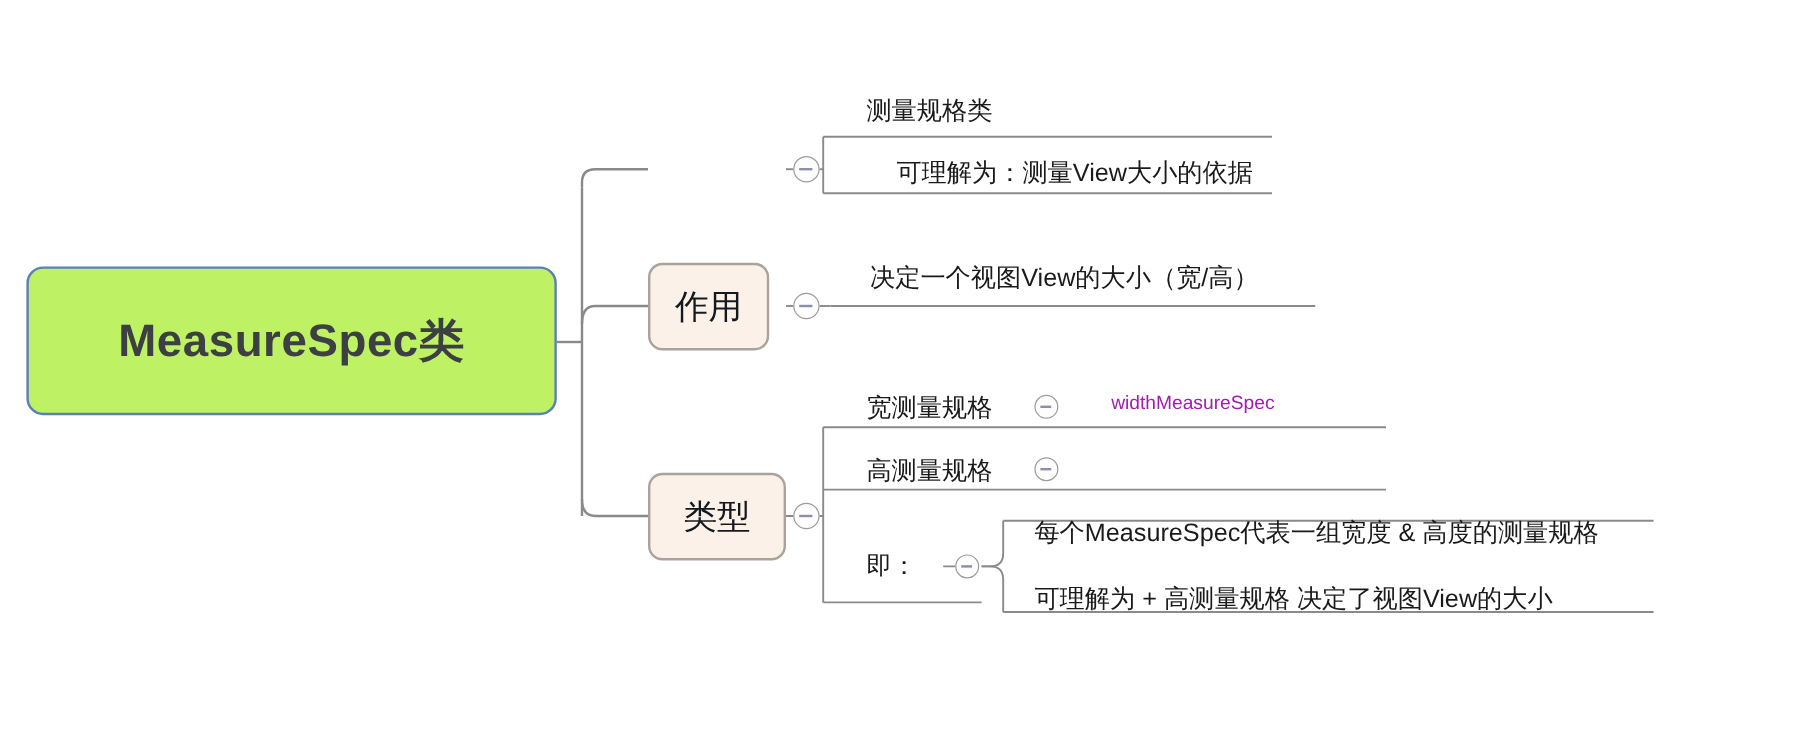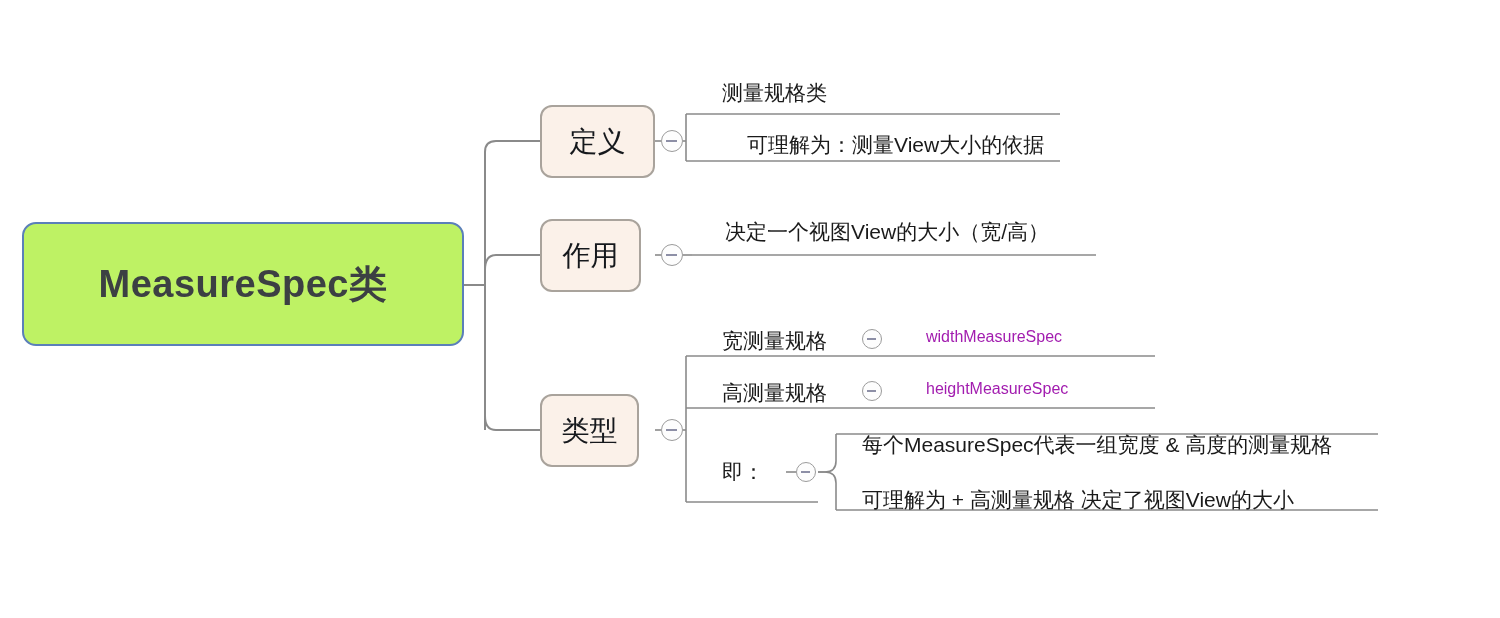--- a/index.html
+++ b/index.html
@@ -58,21 +58,21 @@
     align-items: center;
     justify-content: center;
   }
   .branch-label {
     font-size: 28px;
     color: #15181c;
     white-space: nowrap;
   }
   #branch-0 { left: 540px; top: 105px; width: 115px; height: 73px; }
   #branch-1 { left: 540px; top: 219px; width: 101px; height: 73px; }
-  #branch-2 { left: 540px; top: 394px; width: 99px; height: 73px; }
+  #branch-2 { left: 540px; top: 394px; width: 115px; height: 73px; }
 
   
   .leaf-text {
     position: absolute;
     font-size: 21px;
     color: #1a1a1a;
     white-space: nowrap;
     line-height: 1;
   }
   .leaf-mono {
@@ -163,23 +163,20 @@
       <path d="M836,434 L1378,434"></path>
       <path d="M818,472 L825,472 Q836,472 836,483 L836,510"></path>
       <path d="M836,510 L1378,510"></path>
     </g>
   </svg>
 
   <div class="root-node">
     <span class="root-label">MeasureSpec类</span>
   </div>
 
-  <div class="branch-node" id="branch-0">
-    <span class="branch-label">定义</span>
-  </div>
   <div class="toggle" style="left:661px; top:130px;"></div>
   <div class="leaf-text" style="left:722px; top:82px;">测量规格类</div>
   <div class="leaf-text" style="left:722px; top:134px;margin-left:25px;">可理解为：测量View大小的依据</div>
 
   <div class="branch-node" id="branch-1">
     <span class="branch-label">作用</span>
   </div>
   <div class="toggle" style="left:661px; top:244px;"></div>
   <div class="leaf-text" style="left:725px; top:221px;">决定一个视图View的大小（宽/高）</div>
 
@@ -187,21 +184,20 @@
     <span class="branch-label">类型</span>
   </div>
   <div class="toggle" style="left:661px; top:419px;"></div>
 
   <div class="leaf-text" style="left:722px; top:330px;">宽测量规格</div>
   <div class="toggle toggle-sm" style="left:862px; top:329px;"></div>
   <div class="leaf-mono" style="left:926px; top:329px;">widthMeasureSpec</div>
 
   <div class="leaf-text" style="left:722px; top:382px;">高测量规格</div>
   <div class="toggle toggle-sm" style="left:862px; top:381px;"></div>
-  <div class="leaf-mono" style="left:926px; top:381px;">heightMeasureSpec</div>
 
   <div class="leaf-text" style="left:722px; top:461px;">即：</div>
   <div class="toggle toggle-sm" style="left:796px; top:462px;"></div>
 
   <div class="leaf-text" style="left:862px; top:434px;">每个MeasureSpec代表一组宽度 &amp; 高度的测量规格</div>
   <div class="leaf-text" style="left:862px; top:489px;">可理解为 + 高测量规格 决定了视图View的大小</div>
 
 </div>
 
 </body></html>

